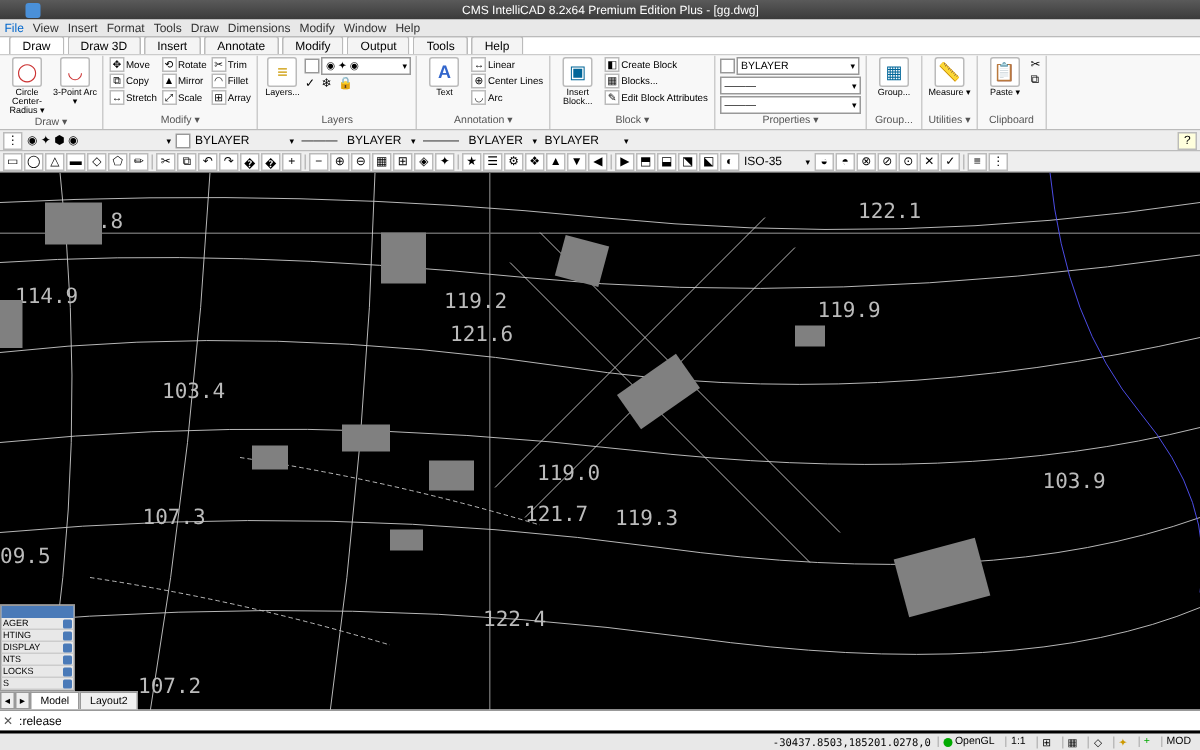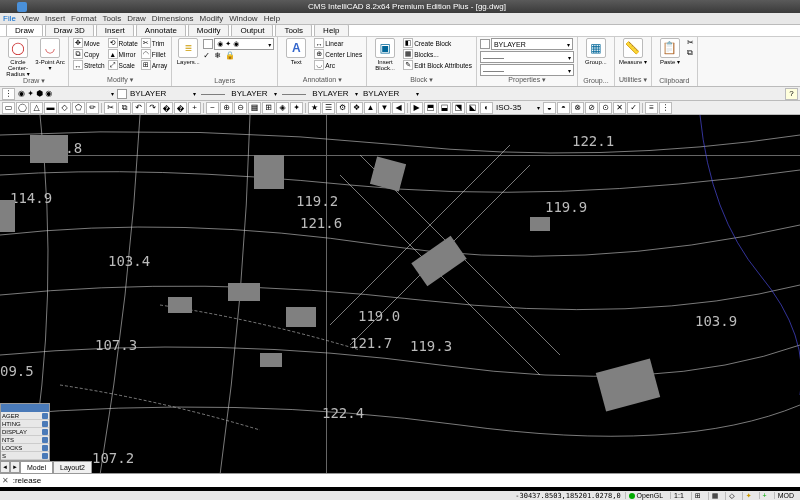--- a/index.html
+++ b/index.html
@@ -58,21 +58,21 @@
 
 .tabs-bottom{position:absolute;left:0;bottom:14px;height:12px;display:flex;background:#ddd;font-size:7px;}
 .tabs-bottom .bt{padding:0 6px;border:1px solid #999;border-bottom:none;background:#f0f0f0;display:flex;align-items:center;cursor:pointer;}
 .tabs-bottom .bt.active{background:#fff;}
 .tabs-bottom .nav{width:10px;display:flex;align-items:center;justify-content:center;border:1px solid #999;background:#eee;cursor:pointer;}
 
 .cmdline{position:absolute;left:0;right:0;bottom:0;height:14px;background:#fff;border-top:1px solid #999;display:flex;align-items:center;padding:0 2px;font-size:8px;font-family:monospace;}
 .cmdline .cross{margin-right:4px;color:#555;}
 
 
-.status{height:13px;background:#e8e8e8;border-top:4px solid #000000;display:flex;align-items:center;font-size:7px;padding:0 3px;gap:4px;}
+.status{height:13px;background:#e8e8e8;border-top:2px solid #000000;display:flex;align-items:center;font-size:7px;padding:0 3px;gap:4px;}
 .status .coords{margin-left:auto;font-family:monospace;}
 .status .sb{padding:0 3px;border-left:1px solid #bbb;display:flex;align-items:center;gap:2px;cursor:pointer;}
 .status .dot{width:6px;height:6px;border-radius:50%;}
 
 .axis-v{position:absolute;left:326px;top:0;bottom:0;width:1px;background:#666;}
 .axis-h{position:absolute;top:40px;left:0;right:0;height:1px;background:#666;}
 </style>
 </head>
 <body>
 

